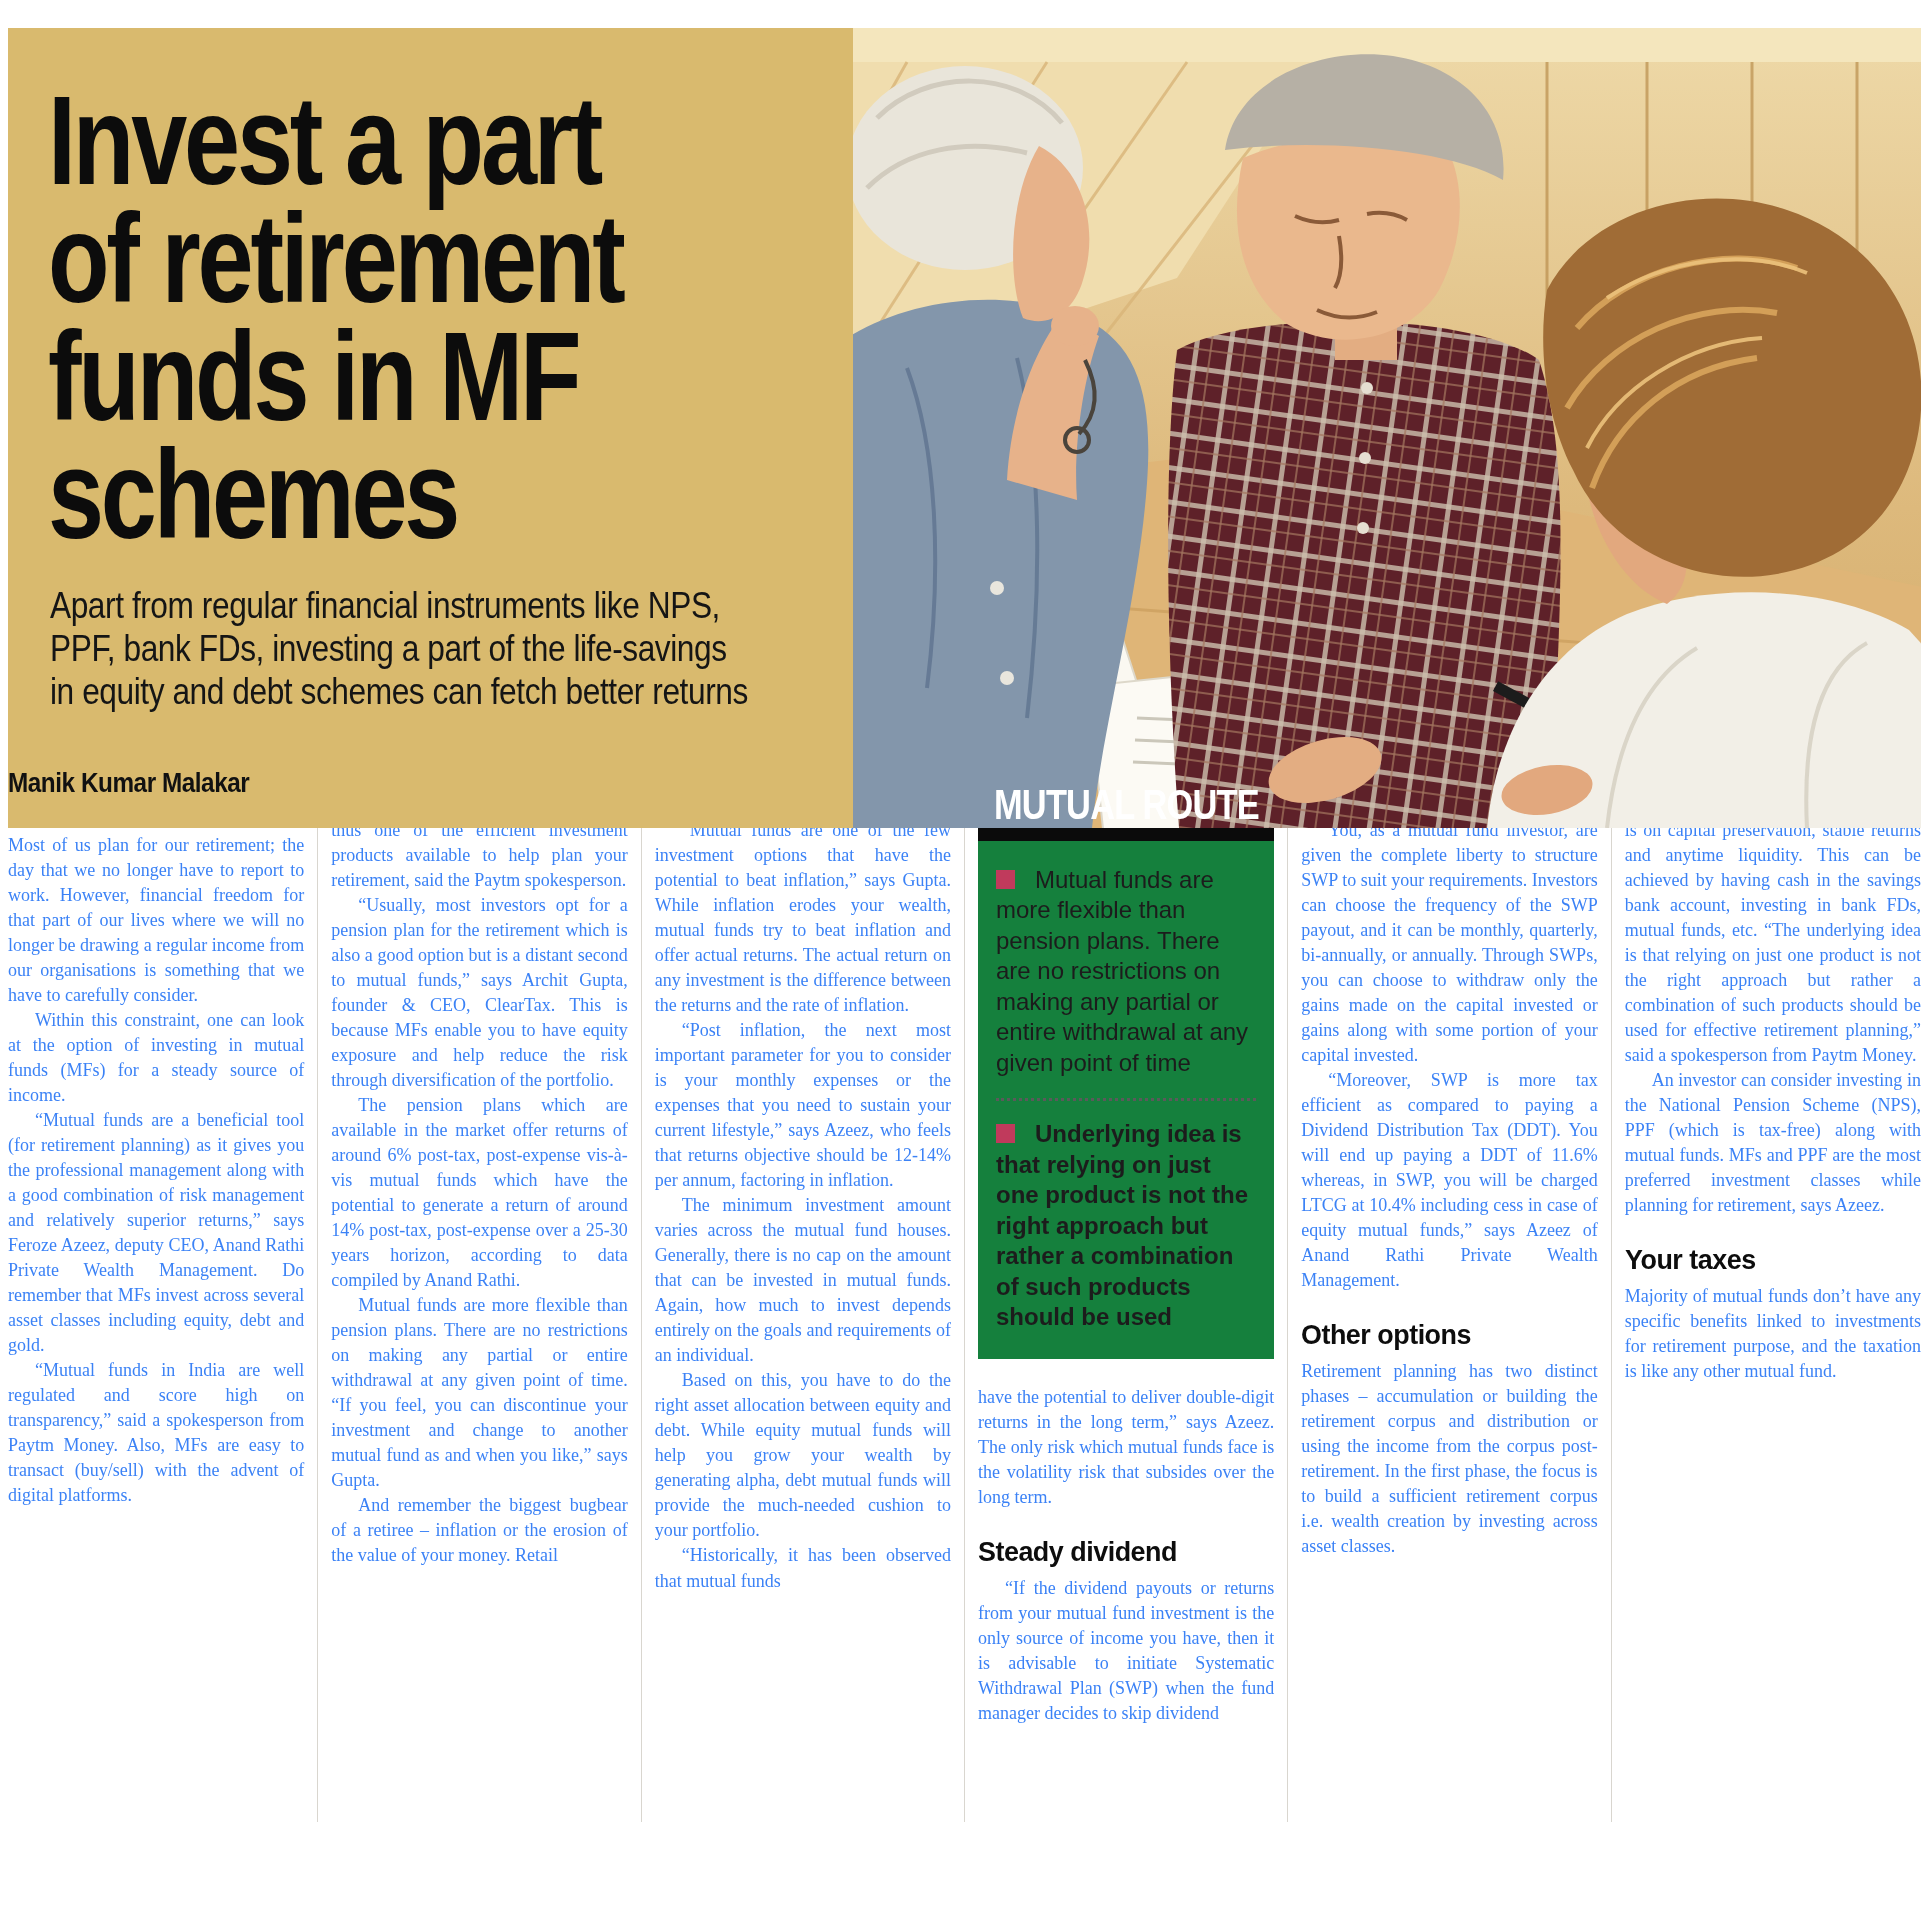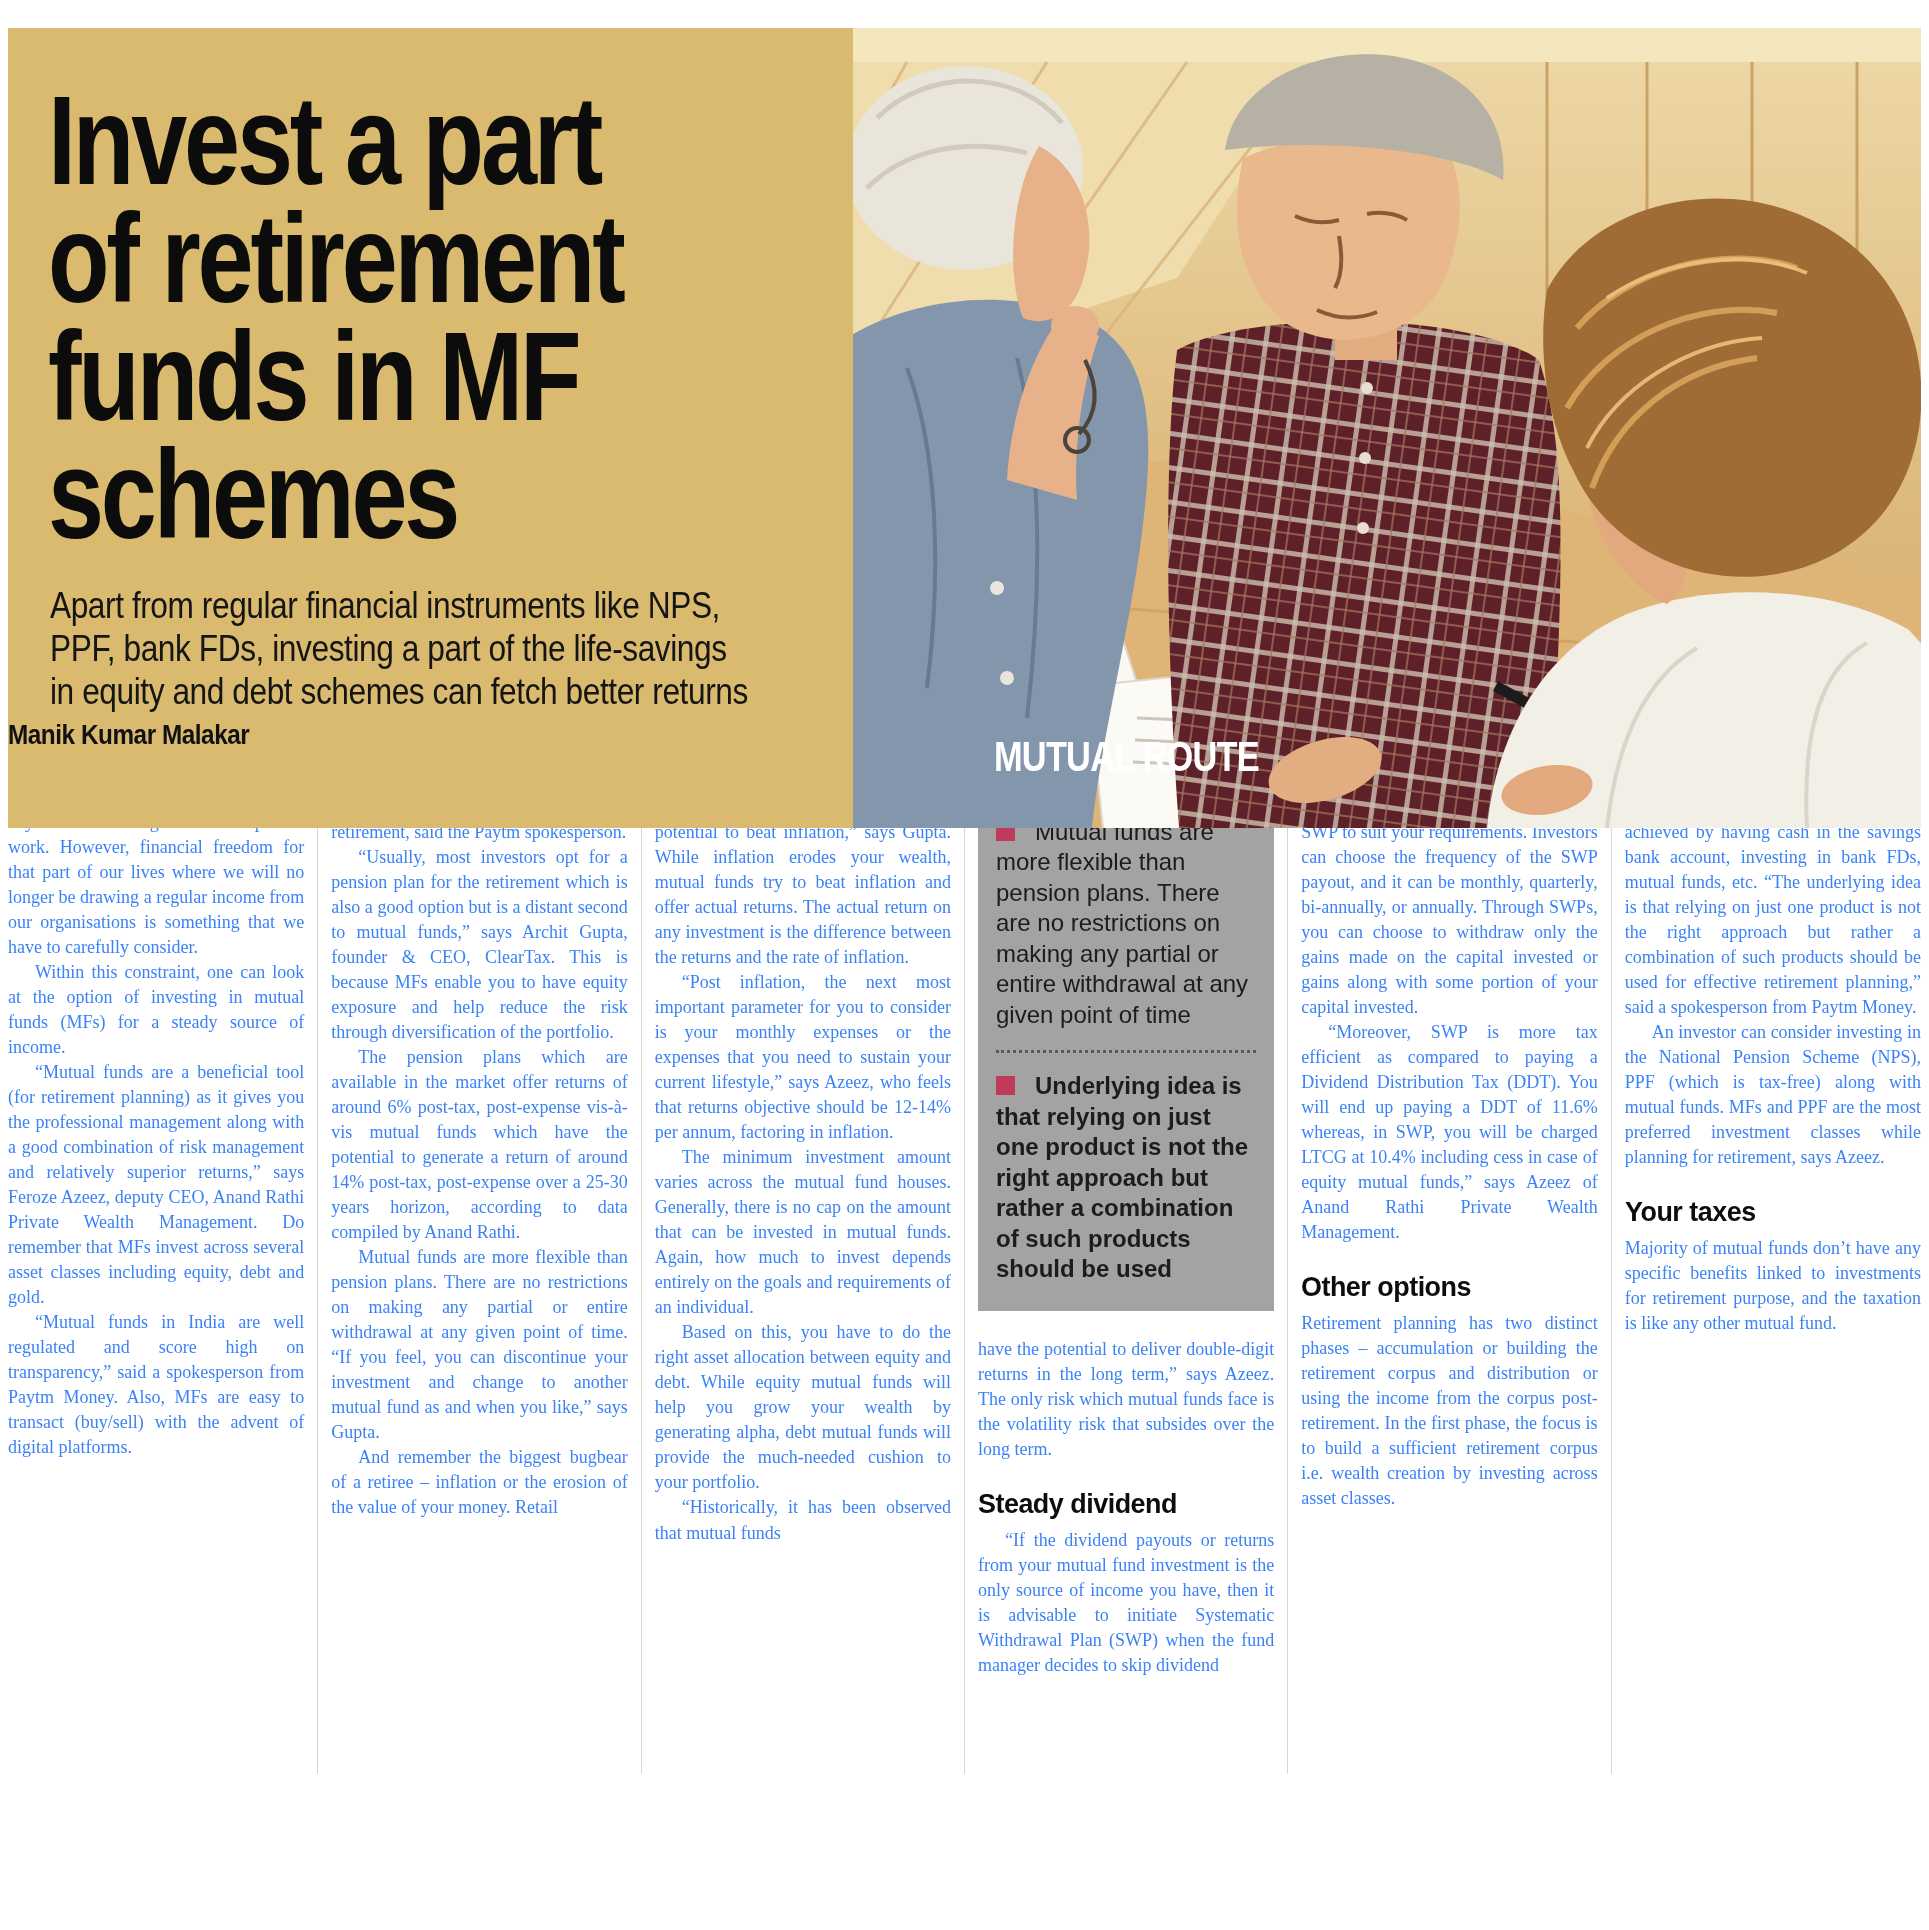--- a/index.html
+++ b/index.html
@@ -29,21 +29,21 @@
     transform:scaleX(0.8); transform-origin:0 0; white-space:nowrap;
   }
   .subhead-block { position:absolute; left:42px; top:556px; width:800px;
     transform:scaleX(0.88); transform-origin:0 0; }
   .subhead {
     font-family:"Liberation Sans", sans-serif; font-weight:400;
     font-size:36px; line-height:1.2; letter-spacing:-0.5px; color:#151515;
   }
 
   
-  .body-grid { display:flex; height:1054px; overflow:hidden; }
+  .body-grid { margin-top:48px; display:flex; height:1054px; overflow:hidden; }
   .col { flex:1 1 0; padding:0 13px; overflow:hidden; }
   .col + .col { border-left:1px solid #d9d6cf; }
   .col:first-child { padding-left:0; }
   .col:last-child { padding-right:0; }
 
   .byline {
     font-family:"Liberation Sans", sans-serif; font-weight:bold;
     font-size:27px; letter-spacing:-0.5px; color:#111;
     transform:scaleX(0.9); transform-origin:0 0; white-space:nowrap;
   }
@@ -55,21 +55,21 @@
   .bp.ind { text-indent:1.5em; }
 
   .sh {
     font-family:"Liberation Sans", sans-serif; font-weight:bold;
     font-size:28px; letter-spacing:-0.5px; color:#0d0d0d;
     margin:26px 0 8px 0; transform:scaleX(0.96); transform-origin:0 0;
     white-space:nowrap;
   }
 
   
-  .mr-box { background:#a3a3a3; margin:2px 0 26px 0; }
+  .mr-box { background:#15803d; margin:2px 0 26px 0; }
   .mr-bar { background:#0b0b0b; padding:10px 16px 12px 16px; }
   .mr-title {
     font-family:"Liberation Sans", sans-serif; font-weight:bold;
     font-size:43px; color:#ffffff; letter-spacing:-1px;
     transform:scaleX(0.8); transform-origin:0 0; display:inline-block;
     white-space:nowrap;
   }
   .mr-body { padding:24px 18px 26px 18px; }
   .mr-bullet {
     font-family:"Liberation Sans", sans-serif; font-size:24px;

